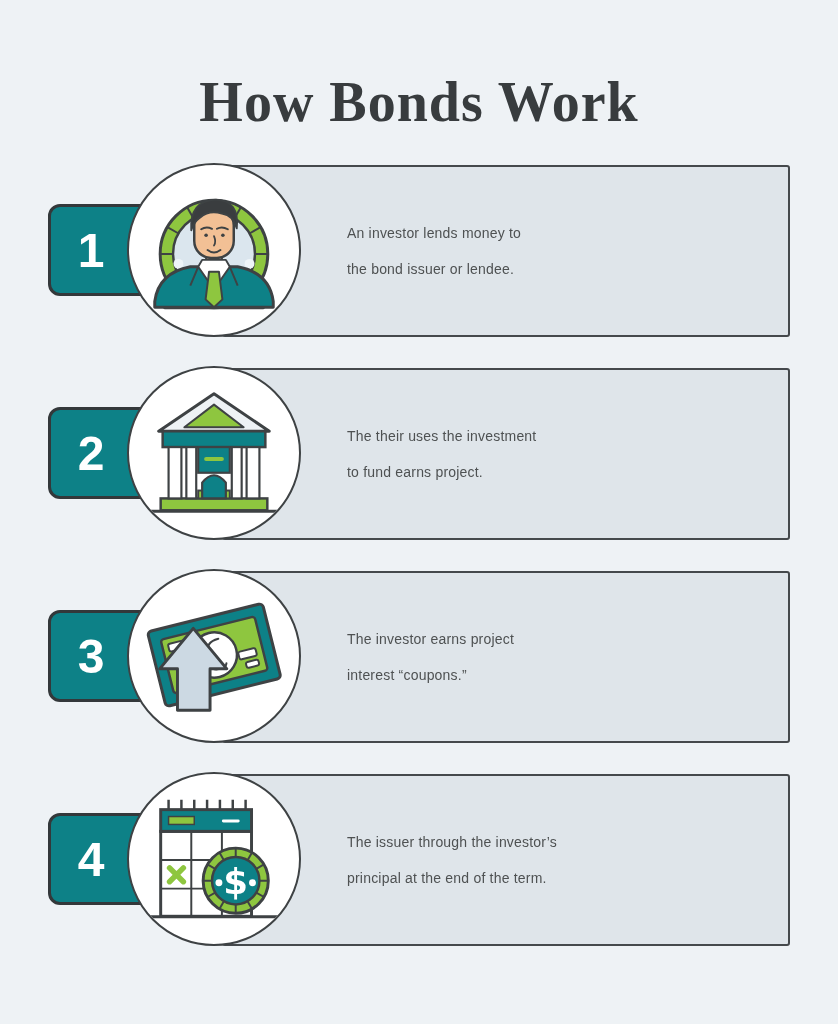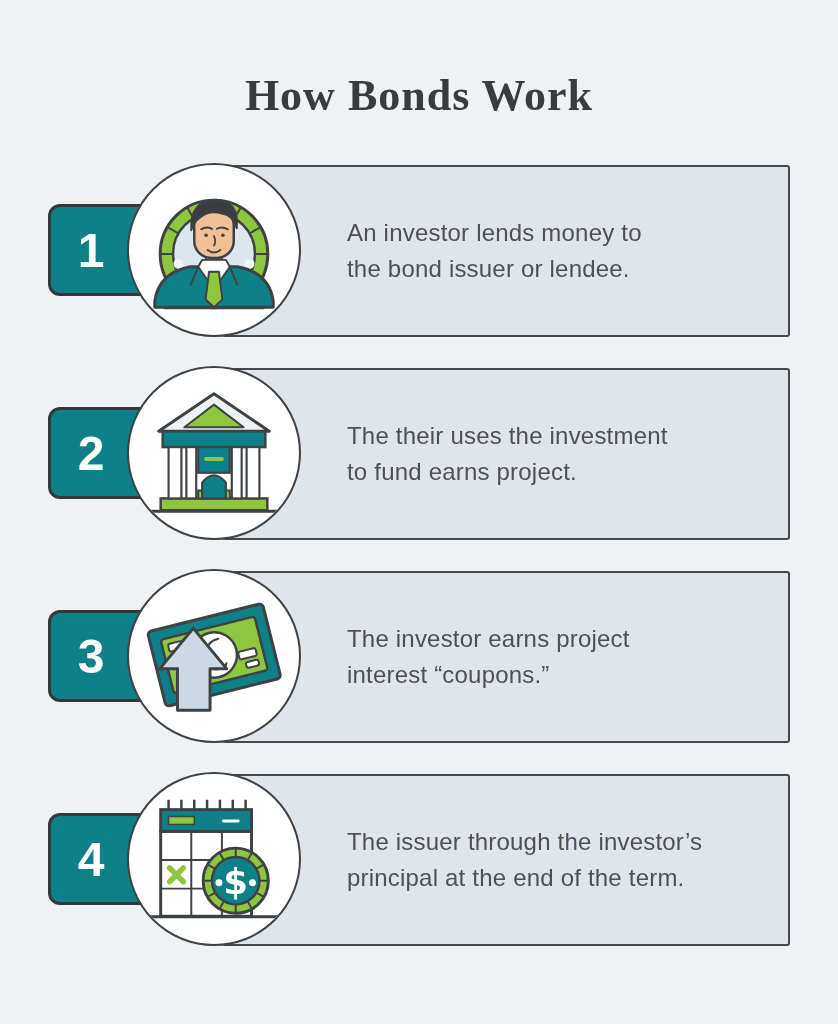--- a/index.html
+++ b/index.html
@@ -21,36 +21,36 @@
     position:relative;
     width:838px;height:1024px;
     background:var(--bg);
     font-family:"Liberation Sans",sans-serif;
     overflow:hidden;
   }
   .title{
     position:absolute;top:70px;left:0;width:100%;
     text-align:center;
     font-family:"Liberation Serif",serif;
-    font-weight:bold;font-size:44px;
+    font-weight:bold;font-size:56px;
     color:var(--title);
     letter-spacing:1px;
   }
   .step{position:absolute;left:0;width:838px;height:208px;}
   .step-1{top:163px;} .step-2{top:366px;} .step-3{top:569px;} .step-4{top:772px;}
   .card{
     position:absolute;left:222px;top:2px;width:568px;height:172px;
     background:var(--card-fill);
     border:2px solid var(--card-border);
     border-radius:3px;
     display:flex;align-items:center;
   }
   .card-text{
     margin-left:123px;
-    font-size:24px;line-height:36px;
+    font-size:14px;line-height:36px;
     color:var(--text);
     letter-spacing:0.2px;
   }
   .numbox{
     position:absolute;left:48px;top:41px;width:170px;height:92px;
     background:var(--teal);
     border:3px solid #33383a;
     border-radius:12px;
     z-index:2;
   }

